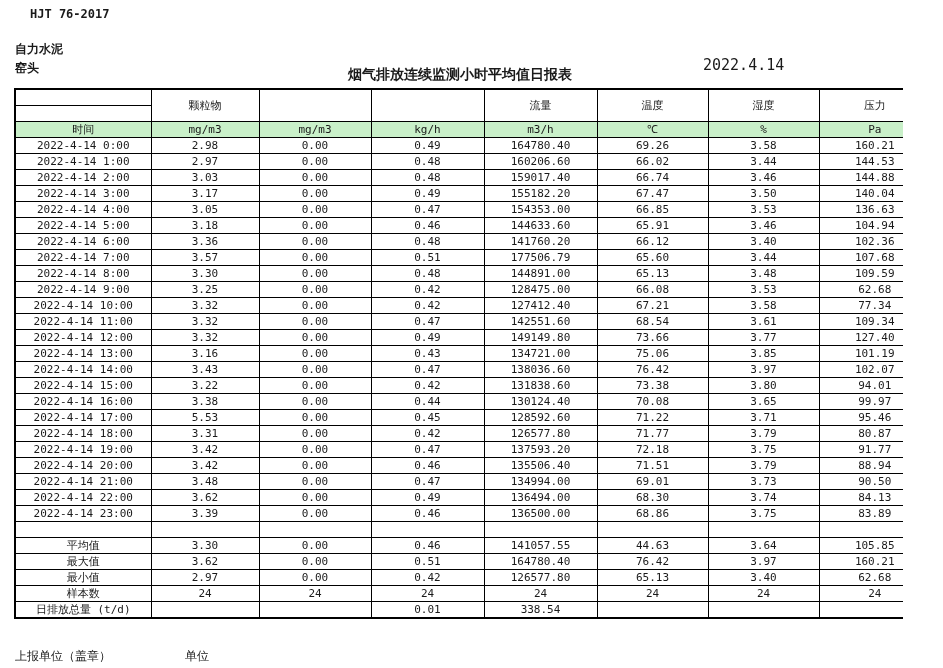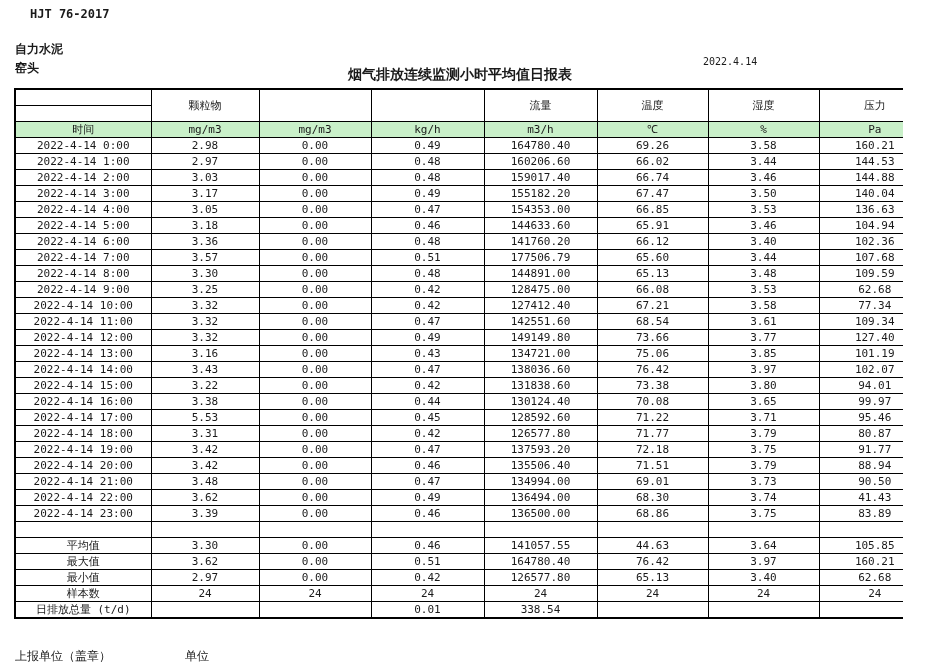--- a/index.html
+++ b/index.html
@@ -27,21 +27,21 @@
     font-size:12px; font-weight:bold;
     font-family:"DejaVu Sans", sans-serif;
   }
   .location {
     position:absolute; left:15px; top:60px;
     font-size:12px; font-weight:bold;
     font-family:"DejaVu Sans", sans-serif;
   }
   .date {
     position:absolute; left:703px; top:56px;
-    font-size:10px;
+    font-size:15px;
   }
   table.report {
     position:absolute; left:14px; top:88px;
     width:916px;
     border-collapse:collapse; table-layout:fixed;
     border:2px solid #000;
   }
   table.report td {
     border:1px solid #000;
     height:15px; line-height:15px;
@@ -335,21 +335,21 @@
           <td>90.50</td>
         </tr>
         <tr>
           <td>2022-4-14 22:00</td>
           <td>3.62</td>
           <td>0.00</td>
           <td>0.49</td>
           <td>136494.00</td>
           <td>68.30</td>
           <td>3.74</td>
-          <td>41.43</td>
+          <td>84.13</td>
         </tr>
         <tr>
           <td>2022-4-14 23:00</td>
           <td>3.39</td>
           <td>0.00</td>
           <td>0.46</td>
           <td>136500.00</td>
           <td>68.86</td>
           <td>3.75</td>
           <td>83.89</td>

